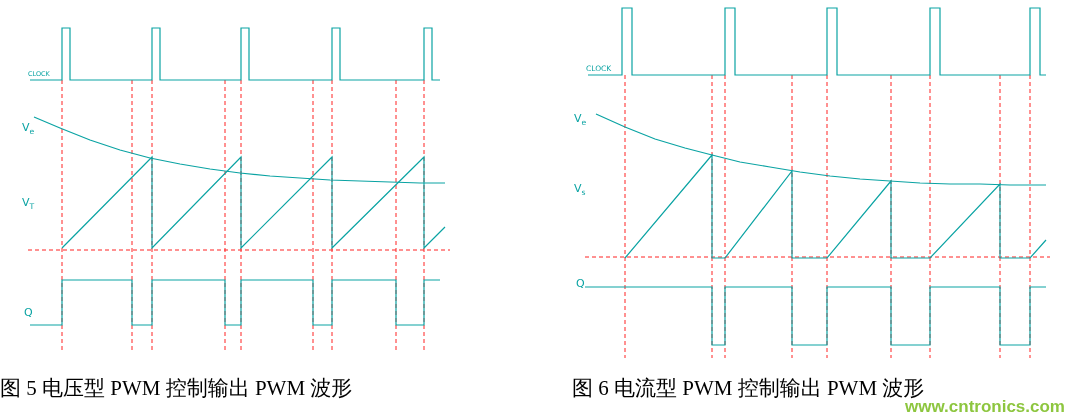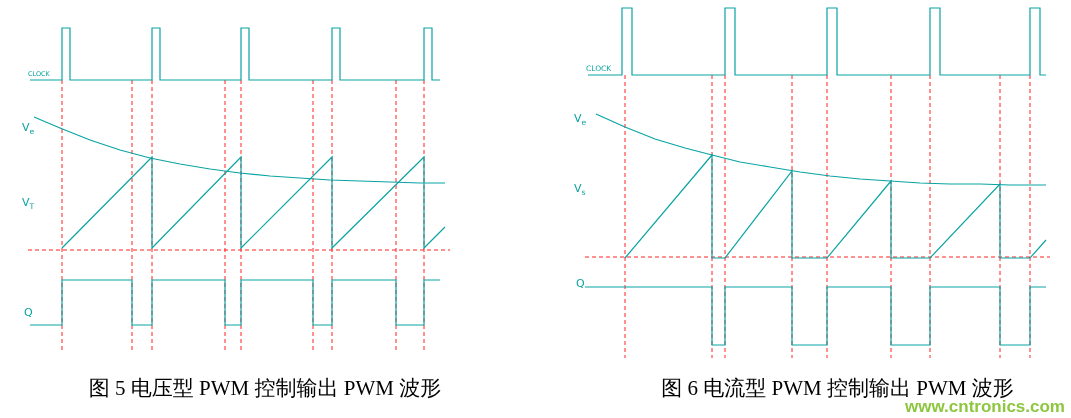--- a/index.html
+++ b/index.html
@@ -15,21 +15,21 @@
     background: var(--bg, #ffffff);
   }
   #wave-svg { position: absolute; top: 0; left: 0; }
   .wave  { fill: none; stroke: var(--wave, #0aa3a3); stroke-width: 1.2; stroke-linejoin: miter; }
   .dash  { fill: none; stroke: var(--dash, #ff2222); stroke-width: 1; stroke-dasharray: 4 3; }
   .label { fill: var(--wave, #0aa3a3); font-family: "DejaVu Sans", sans-serif; }
   .caption {
     position: absolute; top: 374px;
     font-size: 21px; color: var(--cap, #000);
     font-family: "Liberation Serif", "DejaVu Serif", serif;
-    text-align: center; white-space: nowrap;
+    text-align: left; white-space: nowrap;
   }
   .caption-left  { left: 0;    width: 530px; }
   .caption-right { left: 572px; width: 531px; }
   .watermark {
     position: absolute; right: 6px; bottom: 1px;
     font-size: 17px; font-weight: bold;
     color: var(--wm, #8dc63f);
     font-family: "Liberation Sans", sans-serif;
     margin-top: 48px;
   }

